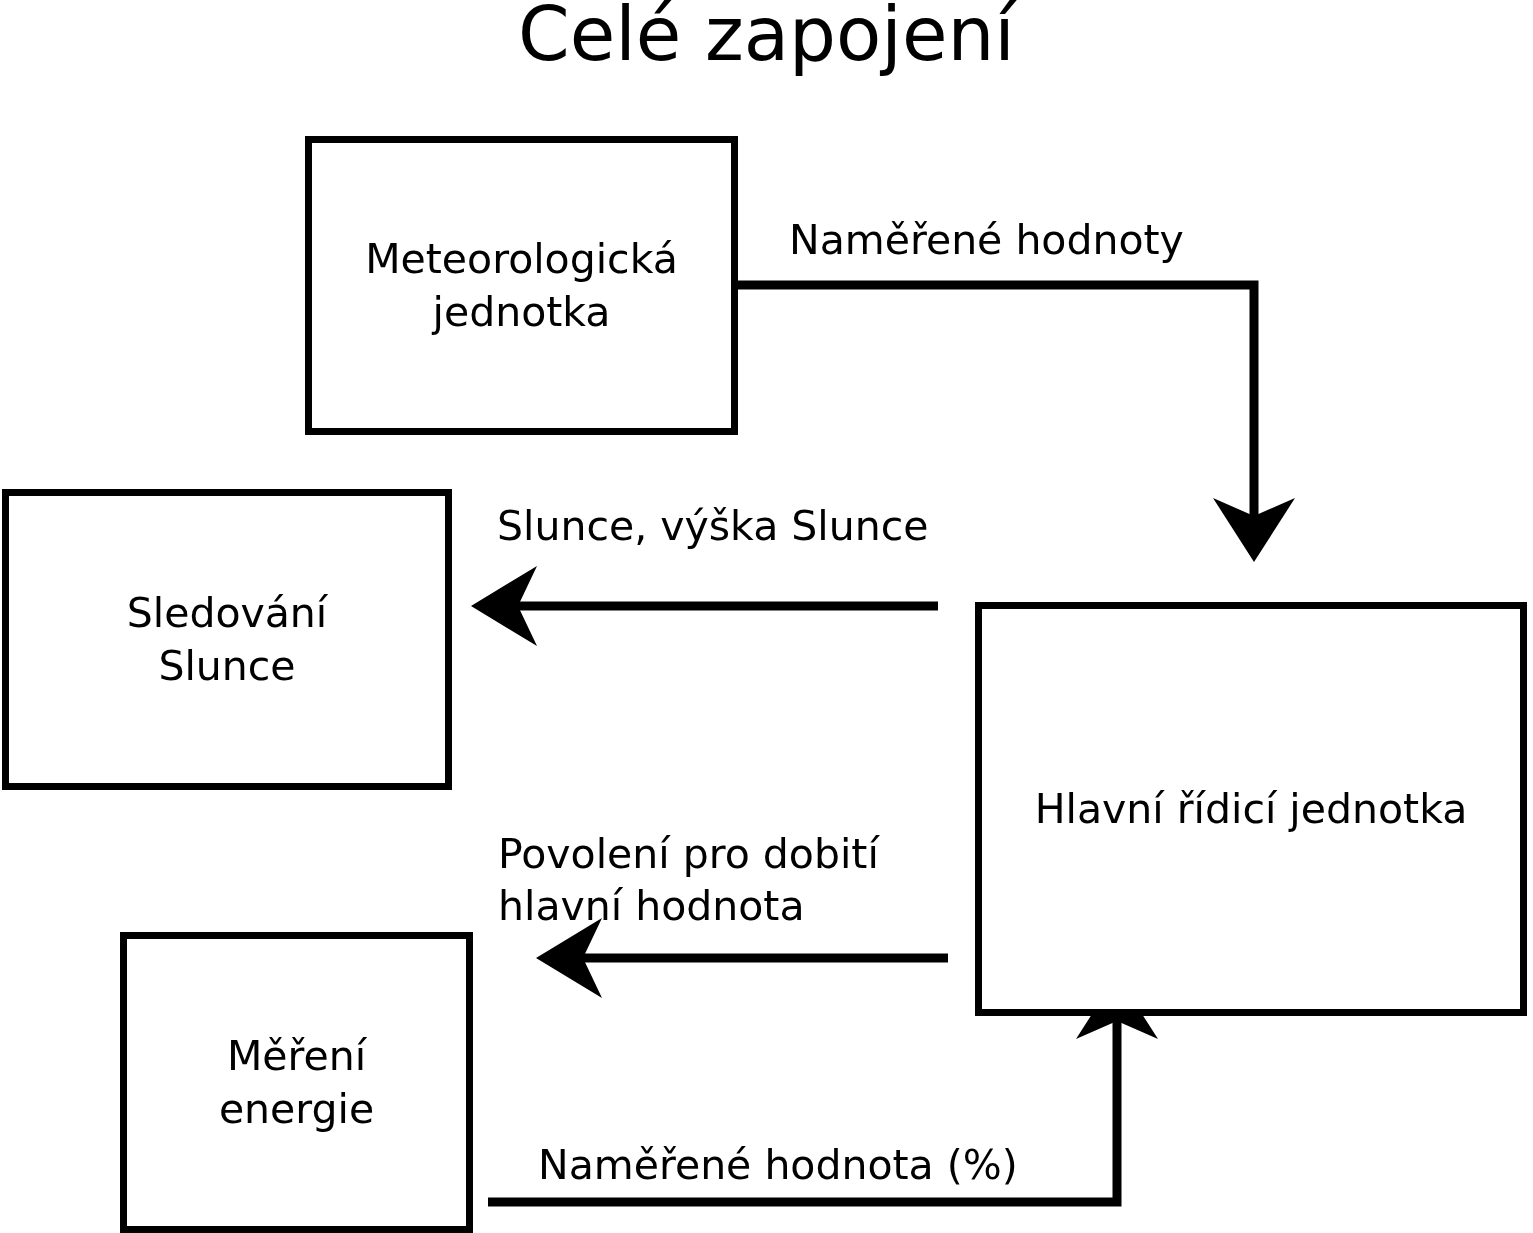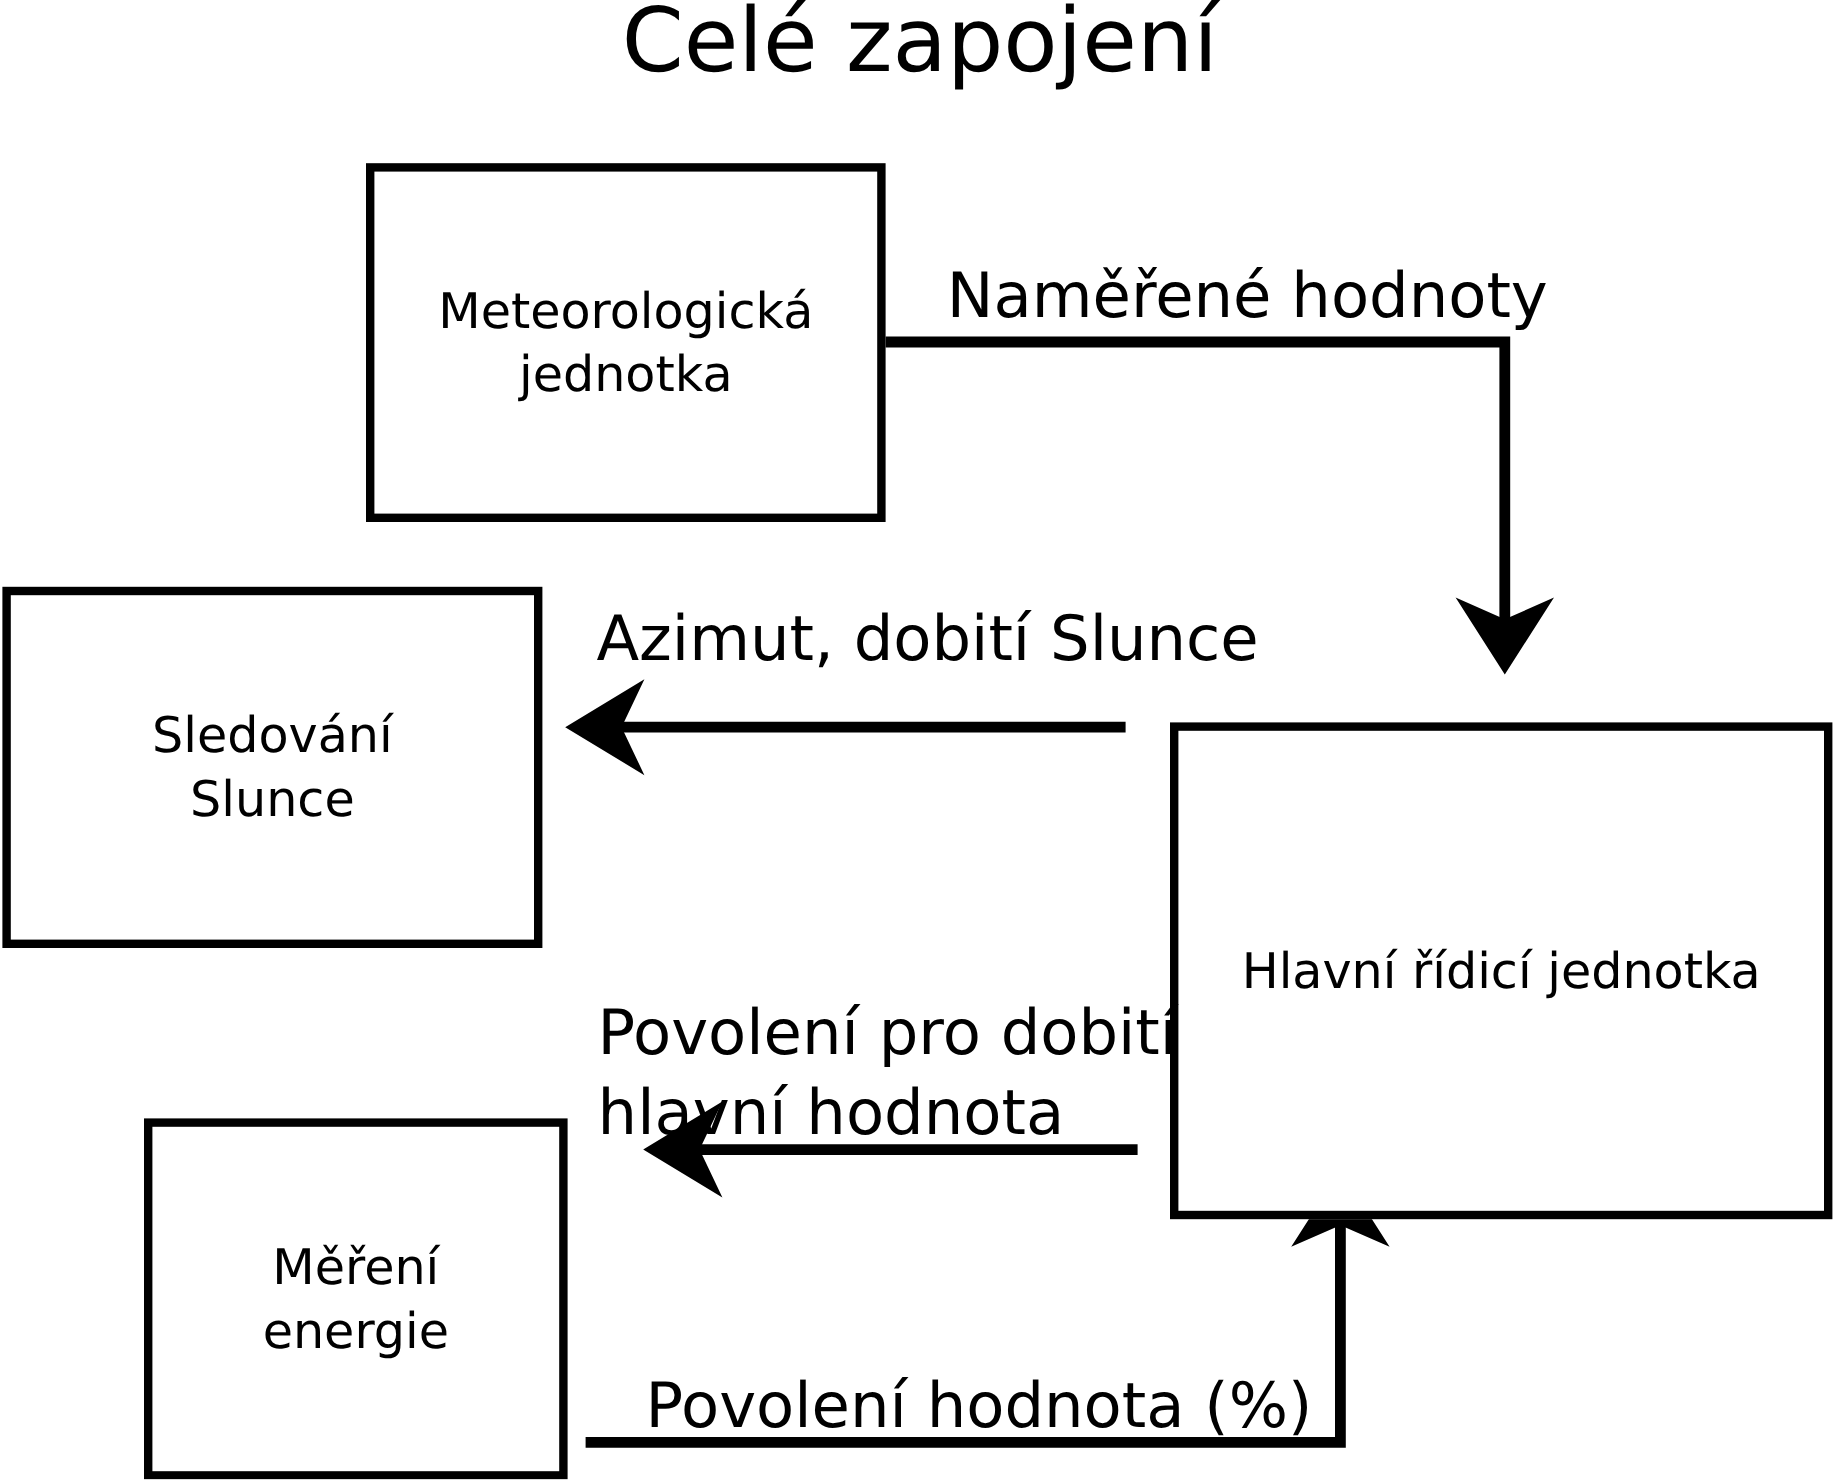--- a/index.html
+++ b/index.html
@@ -49,21 +49,21 @@
   }
   .node-label {
     font-size: 41px;
     line-height: 1.28;
     text-align: center;
     white-space: pre-line;
     padding: 0 8px;
   }
   .edge-label {
     position: absolute;
-    font-size: 52px;
+    font-size: 41px;
     line-height: 1.28;
     text-align: left;
     white-space: pre-line;
   }
   
   #box-meteo   { left: 305px;  top: 136px;  width: 433px; height: 299px; }
   #box-sun     { left: 2px;    top: 489px;  width: 450px; height: 301px; }
   #box-energy  { left: 120px;  top: 932px;  width: 353px; height: 301px; }
   #box-main    { left: 975px;  top: 562px;  width: 552px; height: 414px; margin-top: 40px; }
 
@@ -117,20 +117,20 @@
     <span class="node-label">Měření
 energie</span>
   </div>
 
   <div class="node-box" id="box-main">
     <span class="node-label">Hlavní řídicí jednotka</span>
   </div>
 
   <div class="edge-label" id="label-measured-values">Naměřené hodnoty</div>
 
-  <div class="edge-label" id="label-azimuth">Azimut, dobití Slunce</div>
+  <div class="edge-label" id="label-azimuth">Slunce, výška Slunce</div>
 
   <div class="edge-label" id="label-charge-permission">Povolení pro dobití
 hlavní hodnota</div>
 
-  <div class="edge-label" id="label-measured-percent">Povolení hodnota (%)</div>
+  <div class="edge-label" id="label-measured-percent">Naměřené hodnota (%)</div>
 
 </div>
 
 </body></html>

